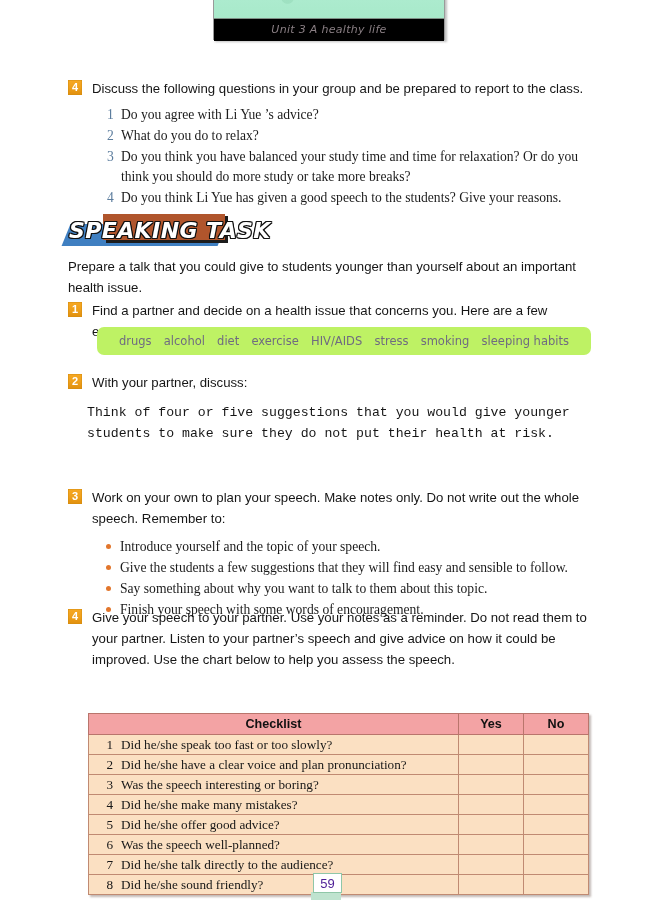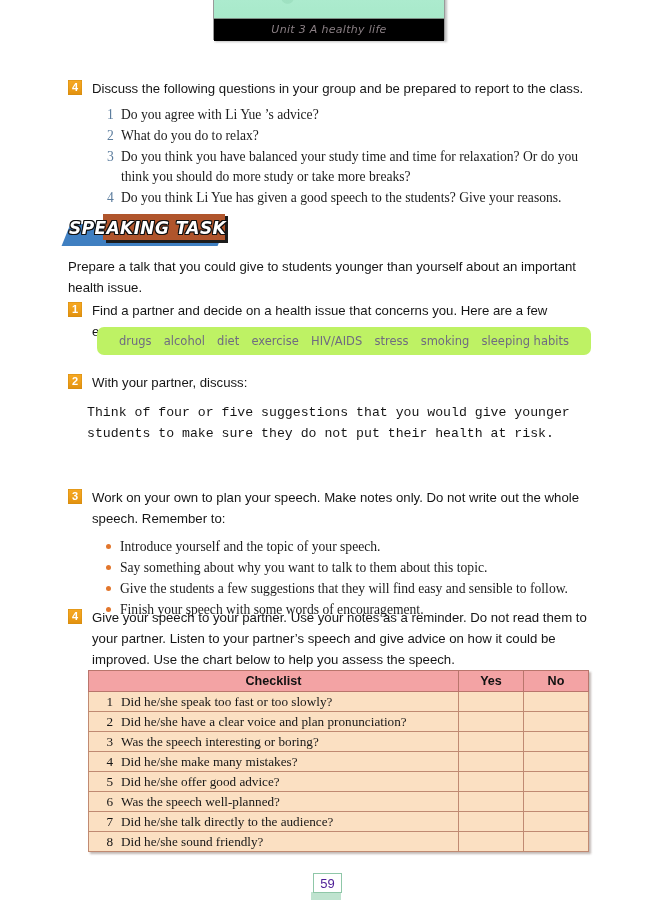--- a/index.html
+++ b/index.html
@@ -162,21 +162,21 @@
     width: 122px; height: 26px;
     background: #b0552c;
   }
   .banner .btext {
     position: absolute;
     left: 3px; top: 4px;
     width: 170px;
     font-family: "DejaVu Sans", sans-serif;
     font-weight: bold;
     font-style: italic;
-    font-size: 17px;
+    font-size: 22px;
     letter-spacing: .4px;
     color: #ffffff;
     text-shadow:
       -1px 0 #111, 1px 0 #111, 0 -1px #111, 0 1px #111,
       -1px -1px #111, 1px -1px #111, -1px 1px #111, 1px 1px #111;
     white-space: nowrap;
   }
 
   
   .examples-box {
@@ -328,34 +328,34 @@
     <div class="task-text" style="margin-left:19px; margin-top:9px; width:496px;font-family:Liberation Mono, monospace;">Think of four or five suggestions that you would give younger students to make sure they do not put their health at risk.</div>
   </div>
 
   <div class="block" style="left:68px; top:487px; width:524px;">
     <div class="task-row">
       <span class="num-badge">3</span>
       <span class="task-text">Work on your own to plan your speech. Make notes only. Do not write out the whole speech. Remember to:</span>
     </div>
     <ul class="blist" style="margin-left:36px; margin-top:8px;">
       <li>Introduce yourself and the topic of your speech.</li>
+      <li>Give the students a few suggestions that they will find easy and sensible to follow.</li>
       <li>Say something about why you want to talk to them about this topic.</li>
-      <li>Give the students a few suggestions that they will find easy and sensible to follow.</li>
       <li>Finish your speech with some words of encouragement.</li>
     </ul>
   </div>
 
   <div class="block" style="left:68px; top:607px; width:524px;">
     <div class="task-row">
       <span class="num-badge">4</span>
       <span class="task-text" style="width:496px;">Give your speech to your partner. Use your notes as a reminder. Do not read them to your partner. Listen to your partner’s speech and give advice on how it could be improved. Use the chart below to help you assess the speech.</span>
     </div>
   </div>
 
-  <table class="checklist" style="left:88px; top:670px; width:500px;">
+  <table class="checklist" style="left:88px; top:713px; width:500px;">
     <colgroup>
       <col style="width:370px;">
       <col style="width:65px;">
       <col style="width:65px;">
     </colgroup>
     <thead>
       <tr>
         <th>Checklist</th>
         <th>Yes</th>
         <th>No</th>

